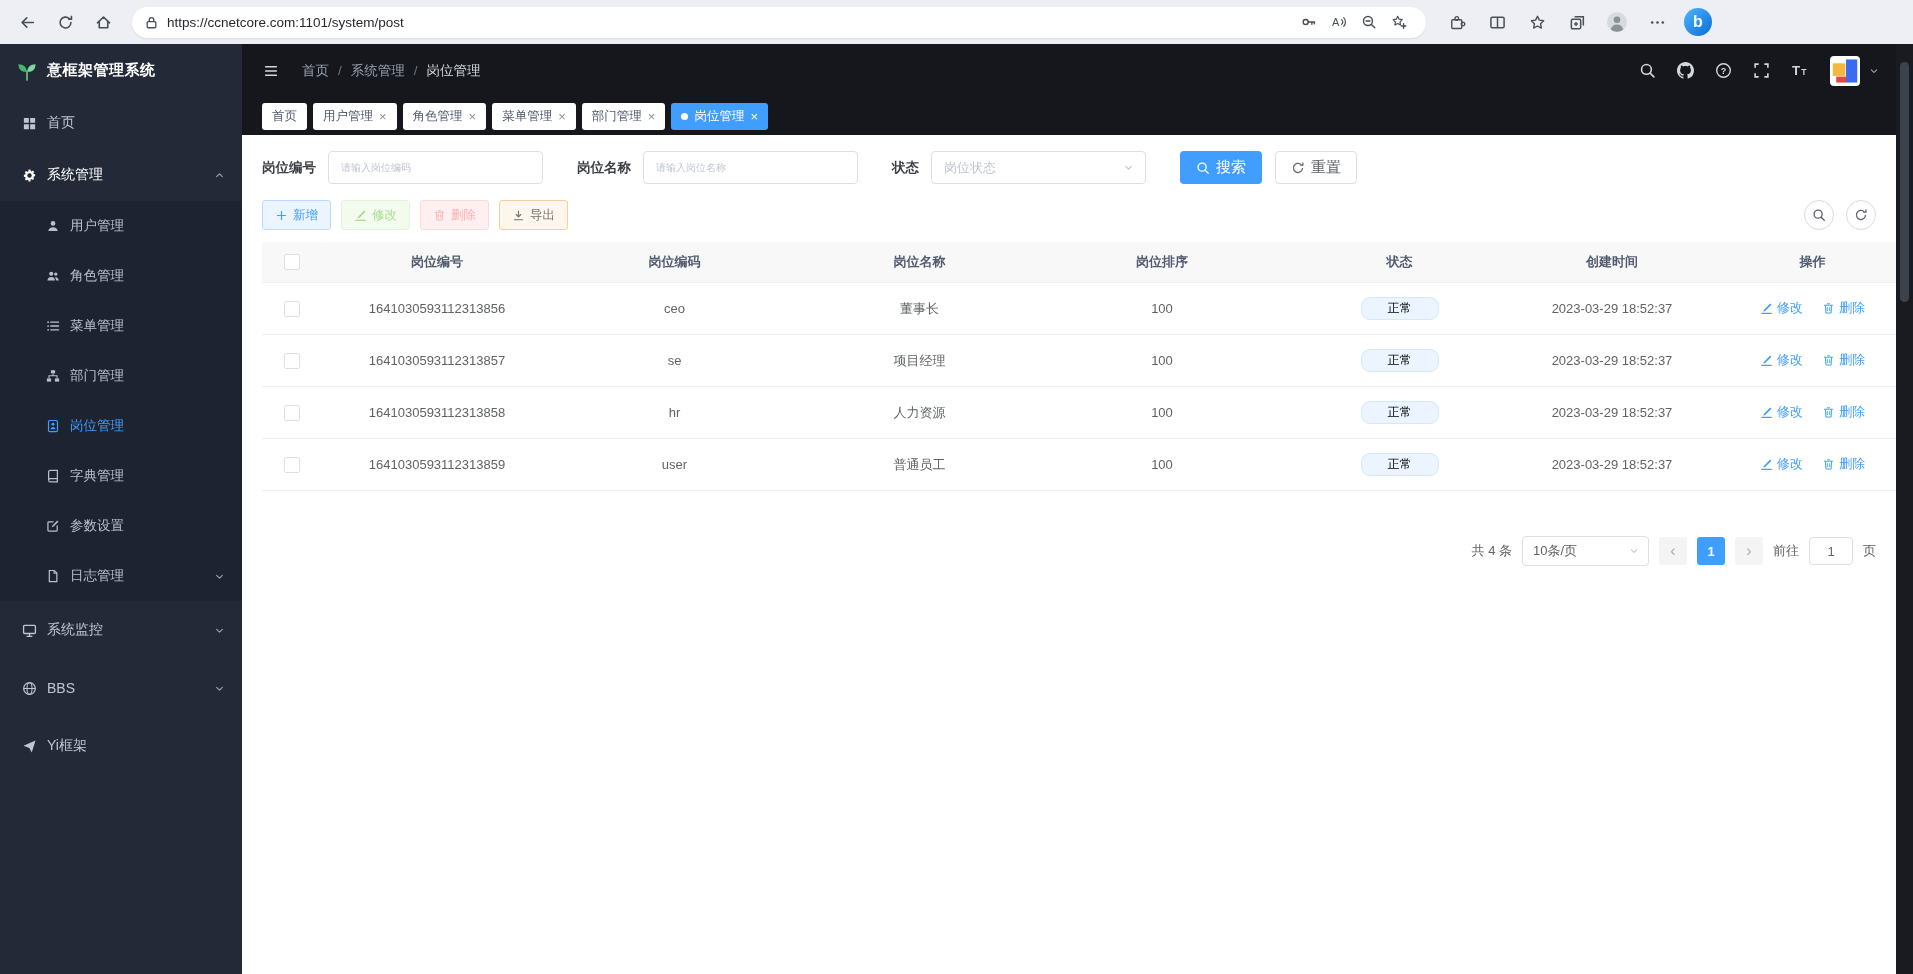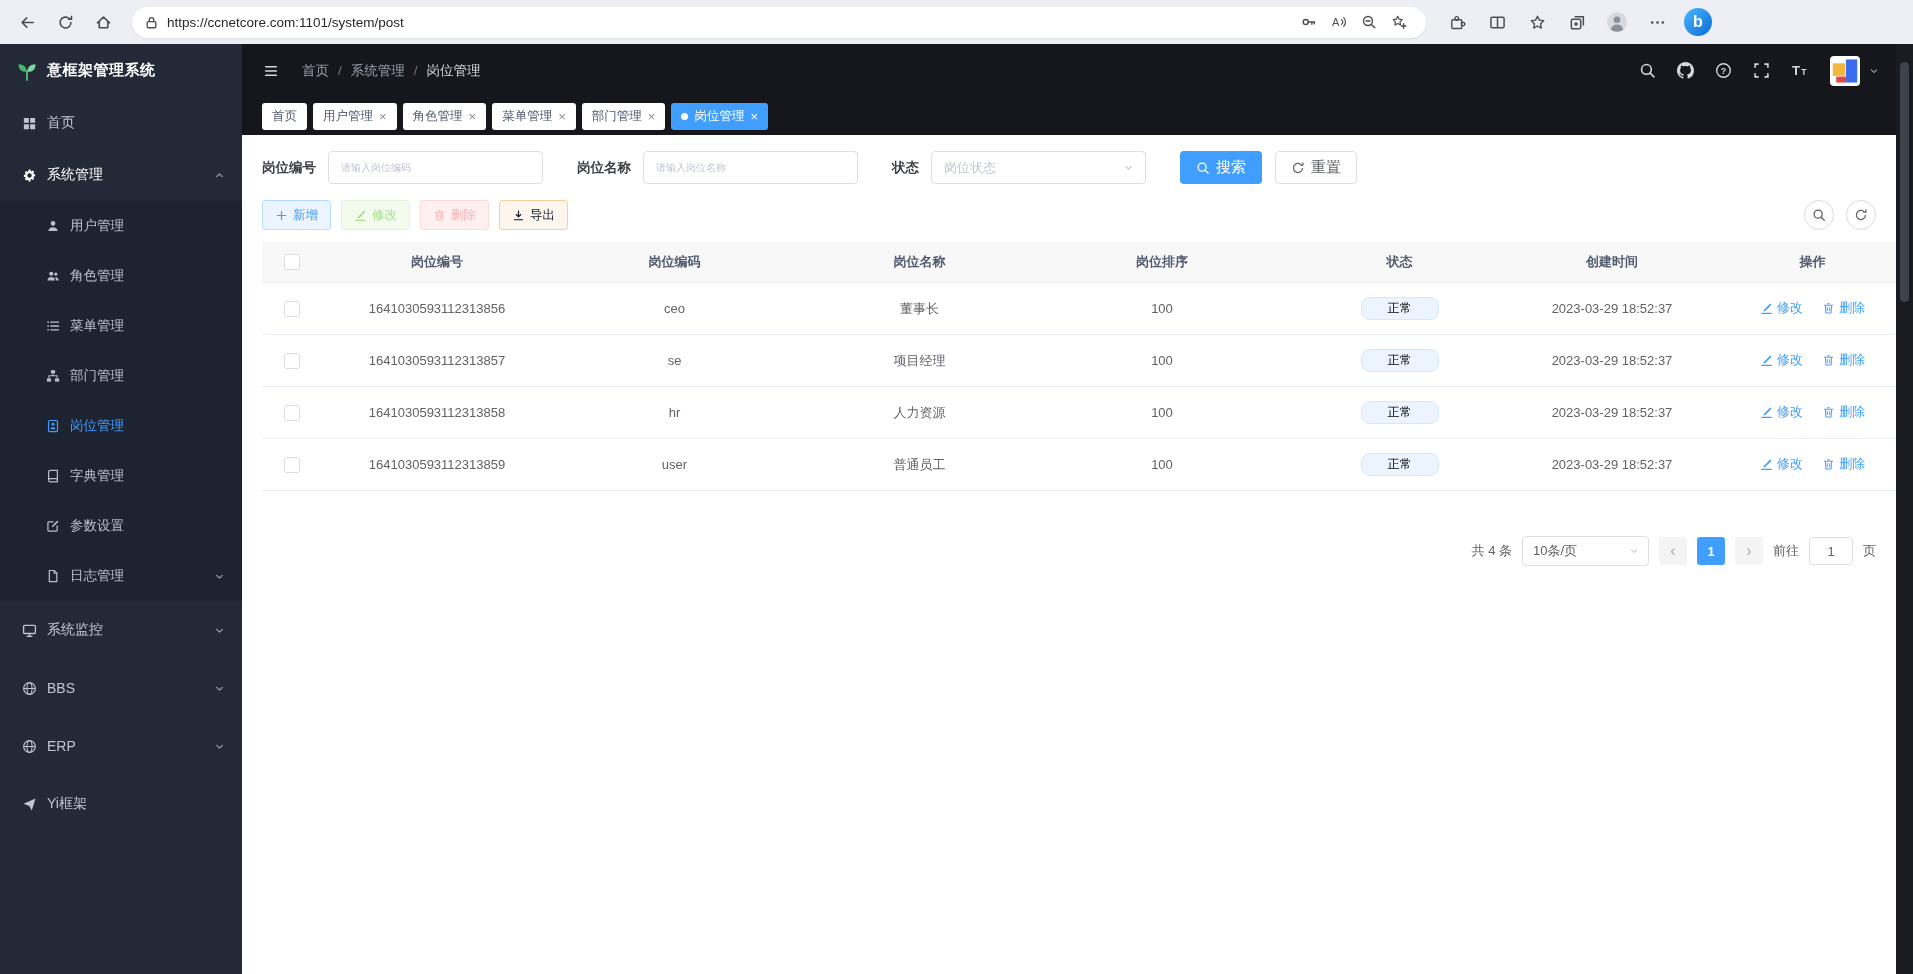--- a/index.html
+++ b/index.html
@@ -65,21 +65,21 @@
   .sel .sel-caret{color:#c0c4cc;}
   .btn{height:33px;border-radius:4px;padding:0 15px;font-size:15px;display:inline-flex;align-items:center;gap:6px;border:1px solid transparent;cursor:pointer;font-family:inherit;}
   .btn-primary{background:#409eff;color:#fff;}
   .btn-plain{background:#fff;color:#606266;border-color:#dcdfe6;}
 
   .toolbar-row{display:flex;align-items:center;margin-top:16px;}
   .tb{height:30px;border-radius:3px;padding:0 12px;font-size:12.5px;display:inline-flex;align-items:center;gap:5px;border:1px solid;margin-right:10px;cursor:pointer;font-family:inherit;}
   .tb-add{color:#409eff;background:#ecf5ff;border-color:#b8dcff;}
   .tb-edit{color:#a9dd8e;background:#f3faee;border-color:#e3f3da;cursor:not-allowed;}
   .tb-del{color:#f8b4b4;background:#fef0f0;border-color:#fbdada;cursor:not-allowed;}
-  .tb-exp{color:#0f172a;background:#fdf6ec;border-color:#f3d19e;}
+  .tb-exp{color:#737373;background:#fdf6ec;border-color:#f3d19e;}
   .tool-circles{margin-left:auto;display:flex;gap:12px;}
   .circle-btn{width:30px;height:30px;border-radius:50%;border:1px solid #d8dbe0;background:#fff;color:#5a5e66;display:flex;align-items:center;justify-content:center;cursor:pointer;}
 
   table.grid{width:100%;border-collapse:collapse;table-layout:fixed;margin-top:12px;}
   .grid th{background:#f8f8f9;height:38px;font-size:13px;color:#515a6e;font-weight:700;text-align:center;border-bottom:1px solid #ebeef5;}
   .grid td{height:49px;text-align:center;font-size:13px;color:#606266;border-bottom:1px solid #ebeef5;white-space:nowrap;overflow:hidden;}
   .cb{display:inline-block;width:14px;height:14px;border:1px solid #dcdfe6;border-radius:2px;background:#fff;vertical-align:middle;cursor:pointer;}
   .tag{display:inline-block;padding:3px 26px;font-size:12px;color:#000000;background:#ecf5ff;border:1px solid #d4e8fc;border-radius:9px;line-height:1.3;}
   .op{color:#409eff;display:inline-flex;align-items:center;gap:4px;margin:0 8px;font-size:13px;cursor:pointer;text-decoration:none;}
 
@@ -440,29 +440,20 @@
         <span>系统监控</span>
         <svg class="ic chev" width="13" height="13">
             <use href="#i-caret"></use>
           </svg>
       </div>
       <div class="menu-item group-item">
         <svg class="ic" width="15" height="15">
             <use href="#i-globe"></use>
           </svg>
         <span>BBS</span>
-        <svg class="ic chev" width="13" height="13">
-            <use href="#i-caret"></use>
-          </svg>
-      </div>
-      <div class="menu-item group-item">
-        <svg class="ic" width="15" height="15">
-            <use href="#i-globe"></use>
-          </svg>
-        <span>ERP</span>
         <svg class="ic chev" width="13" height="13">
             <use href="#i-caret"></use>
           </svg>
       </div>
       <div class="menu-item group-item">
         <svg class="ic" width="15" height="15">
             <use href="#i-send"></use>
           </svg>
         <span>Yi框架</span>
       </div>

